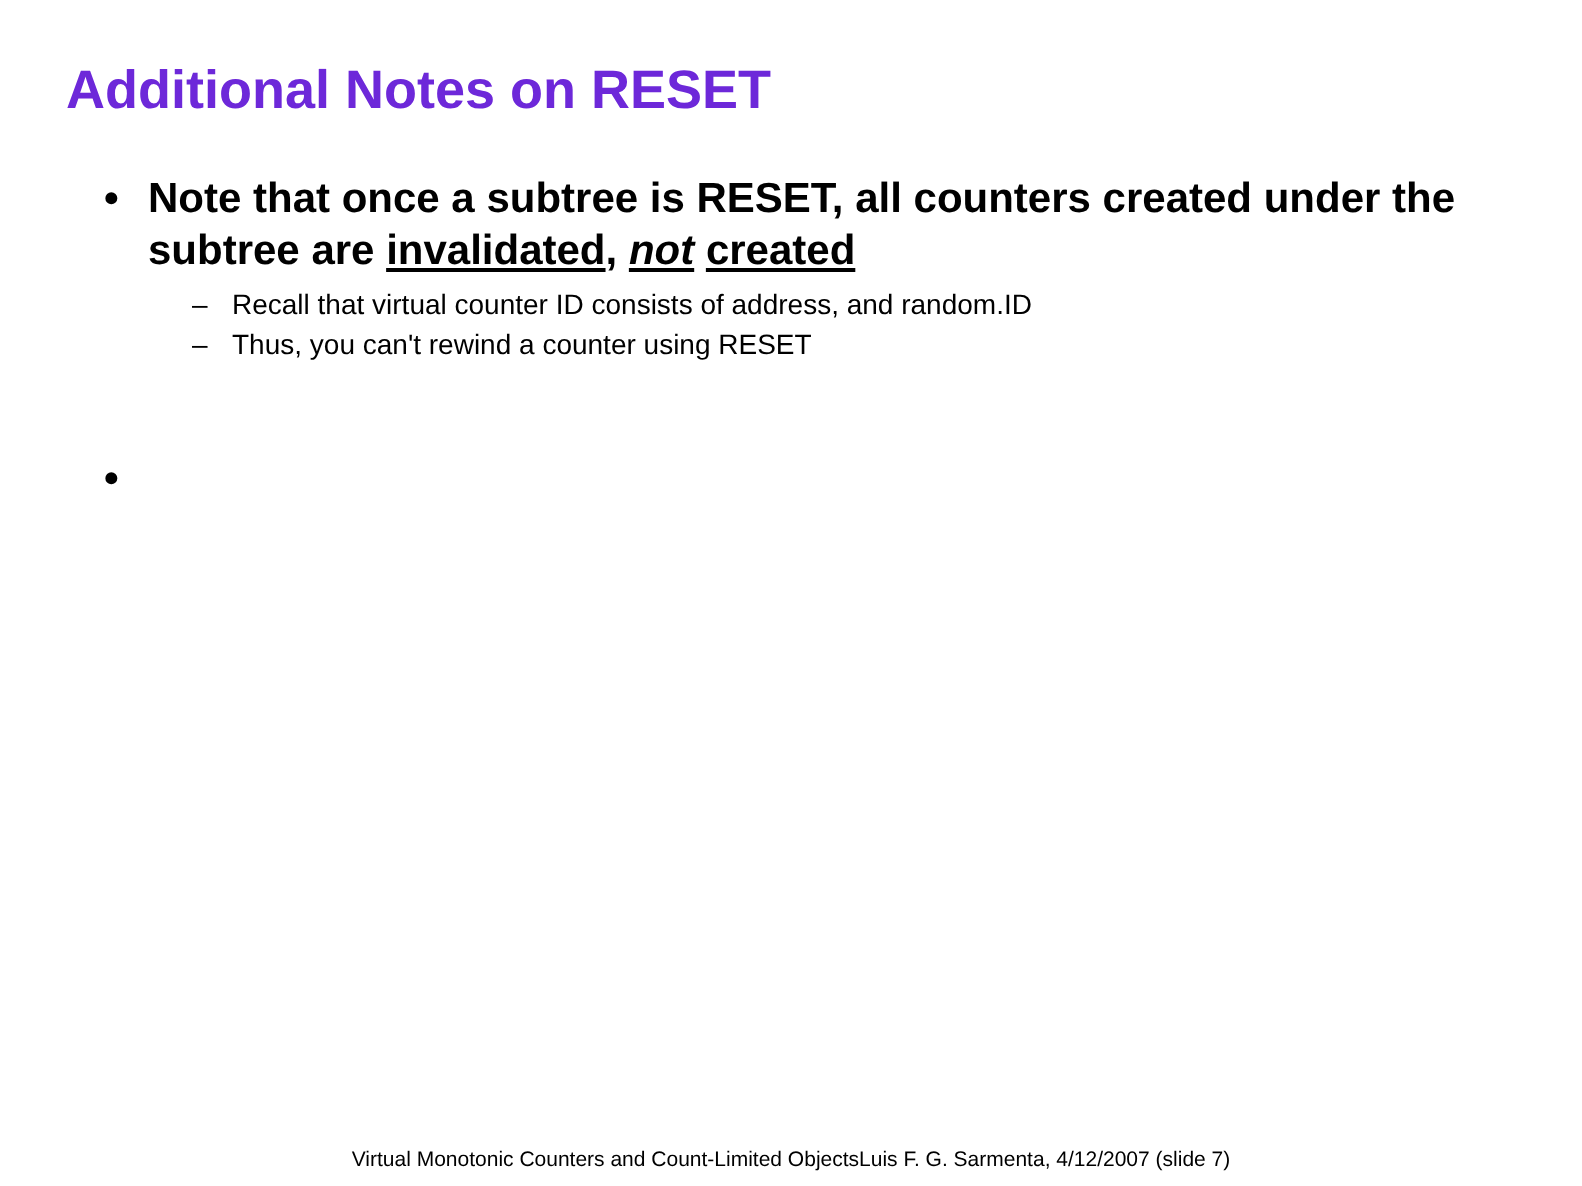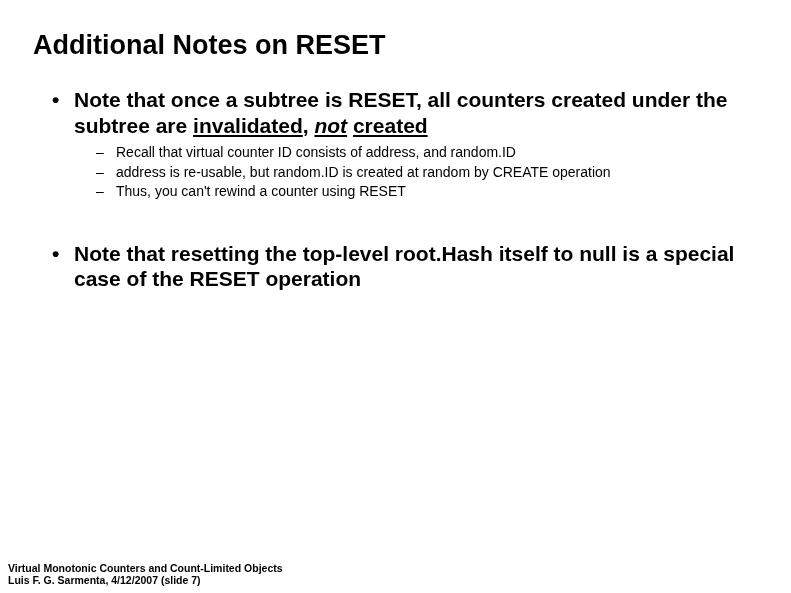--- a/index.html
+++ b/index.html
@@ -14,21 +14,21 @@
     position: relative;
   }
   .slide {
     position: relative;
     width: 791px;
     height: 593px;
     box-sizing: border-box;
     padding: 30px 30px 0 30px;
   }
   .title {
-    color: #000000;
+    color: #6d28d9;
     font-size: 27px;
     font-weight: bold;
     margin: 0 0 26px 3px;
   }
   ul.level1 {
     list-style: none;
     padding: 0 10px 0 22px;
     margin: 0;
   }
   ul.level1 > li {
@@ -67,50 +67,47 @@
   }
   .u { text-decoration: underline; }
   .i { font-style: italic; }
   .gap { height: 34px; }
   .footer {
     position: absolute;
     bottom: 7px;
     left: 8px;
     right: 8px;
     display: flex;
-    justify-content: flex-start;
+    justify-content: center;
     font-size: 10.5px;
-    font-weight: bold;
+    font-weight: normal;
     color: #000;
-    flex-direction: column;
   }
 </style>
 </head>
 <body>
 
 <div class="slide">
 
   <h1 class="title">Additional Notes on RESET</h1>
 
   <ul class="level1">
     <li>
       <span>Note that once a subtree is RESET, all counters created under the subtree are </span><span class="u">invalidated</span><span>, </span><span class="i u">not</span><span> </span><span class="u">created</span>
       <ul class="level2">
         <li>Recall that virtual counter ID consists of address, and random.ID</li>
-        <li>address is re-usable, but random.ID is created at random by CREATE operation</li>
         <li>Thus, you can't rewind a counter using RESET</li>
       </ul>
     </li>
   </ul>
 
   <div class="gap"></div>
 
   <ul class="level1">
     <li>
-      <span>Note that resetting the top-level root.Hash itself to null is a special case of the RESET operation</span>
     </li>
   </ul>
 
   <div class="footer">
     <span>Virtual Monotonic Counters and Count-Limited Objects</span>
     <span>Luis F. G. Sarmenta, 4/12/2007 (slide 7)</span>
   </div>
 
 </div>
 

